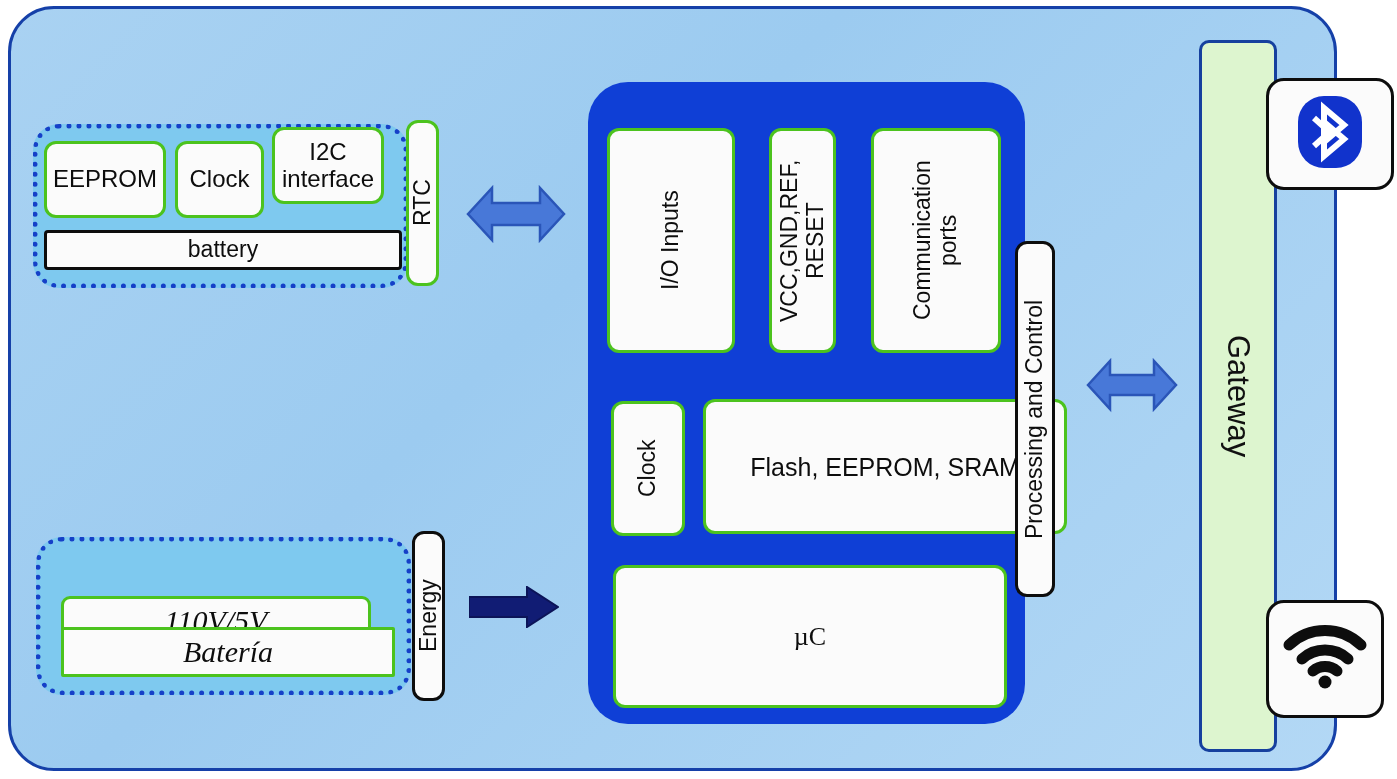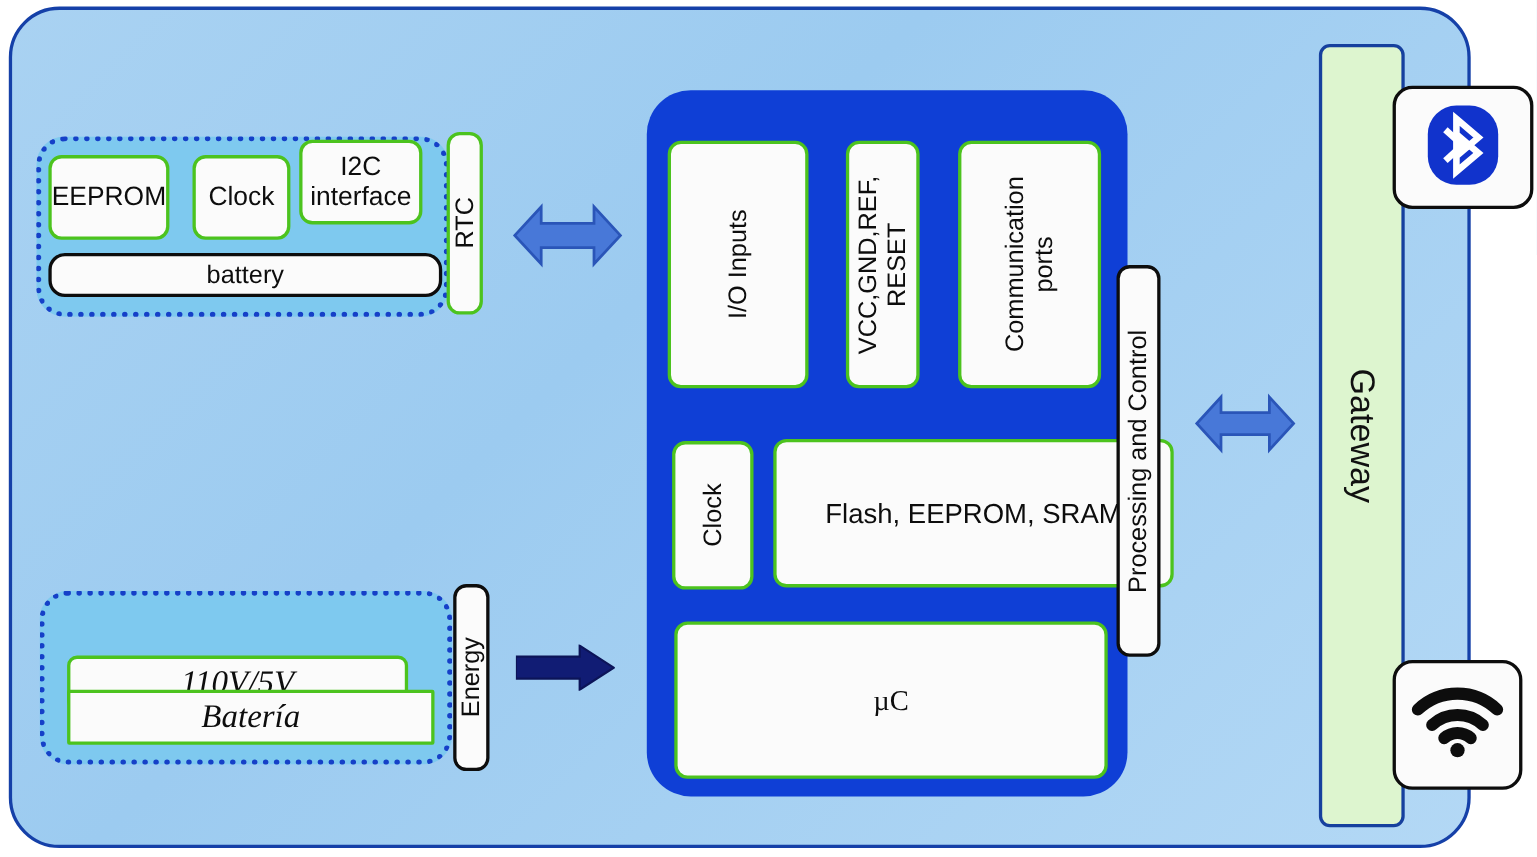--- a/index.html
+++ b/index.html
@@ -84,28 +84,28 @@
 </style>
 </head>
 <body>
 
 <div class="stage">
 
   <div class="outer-panel"></div>
 
   <div class="dotted-group" style="left:33px;top:124px;width:375px;height:164px;"></div>
 
-  <div class="box green fs-eeprom" style="left:44px;top:141px;width:110px;height:77px;">EEPROM</div>
+  <div class="box green fs-eeprom" style="left:44px;top:141px;width:122px;height:77px;">EEPROM</div>
 
   <div class="box green fs-eeprom" style="left:175px;top:141px;width:89px;height:77px;">Clock</div>
 
   <div class="box green fs-eeprom" style="left:272px;top:127px;width:112px;height:77px;white-space:pre-line;">I2C
 interface</div>
 
-  <div class="box black fs-mid" style="left:44px;top:230px;width:358px;height:40px;border-radius:15px;">battery</div>
+  <div class="box black fs-mid" style="left:44px;top:230px;width:358px;height:40px;border-radius:4px;">battery</div>
 
   <div class="box green fs-vert rot-up" style="left:406px;top:120px;width:33px;height:166px;">RTC</div>
 
   <div class="dotted-group" style="left:36px;top:537px;width:375px;height:158px;"></div>
 
   <div class="box green serif-ital" style="left:61px;top:596px;width:310px;height:50px;border-radius:9px;">110V/5V</div>
 
   <div class="box green serif-ital" style="left:61px;top:627px;width:334px;height:50px;border-radius:2px;">Batería</div>
 
   <div class="box black fs-vert rot-up" style="left:412px;top:531px;width:33px;height:170px;">Energy</div>

